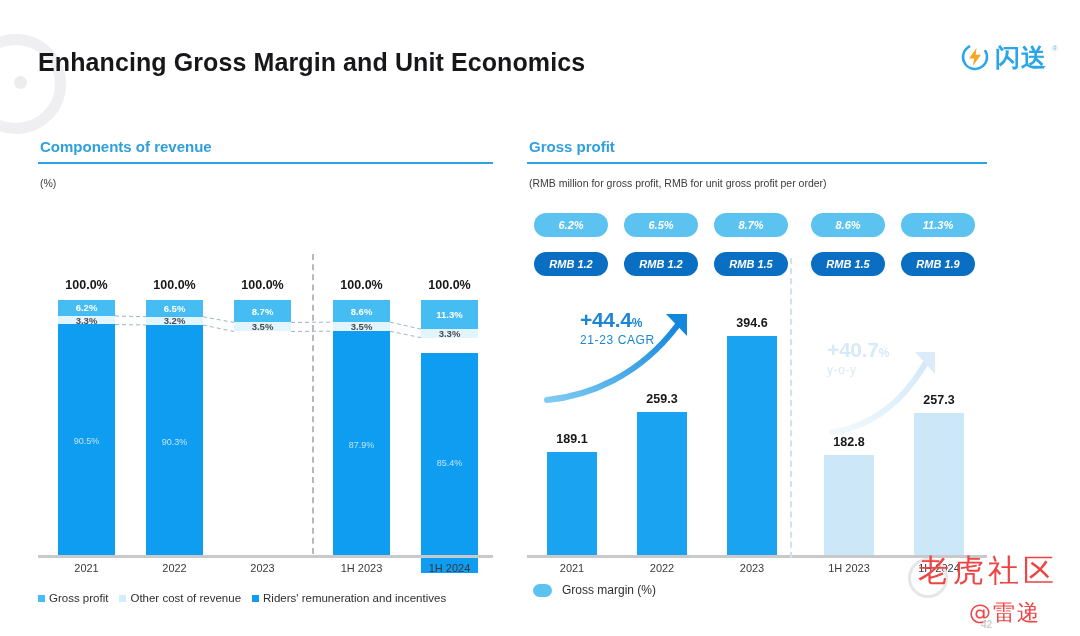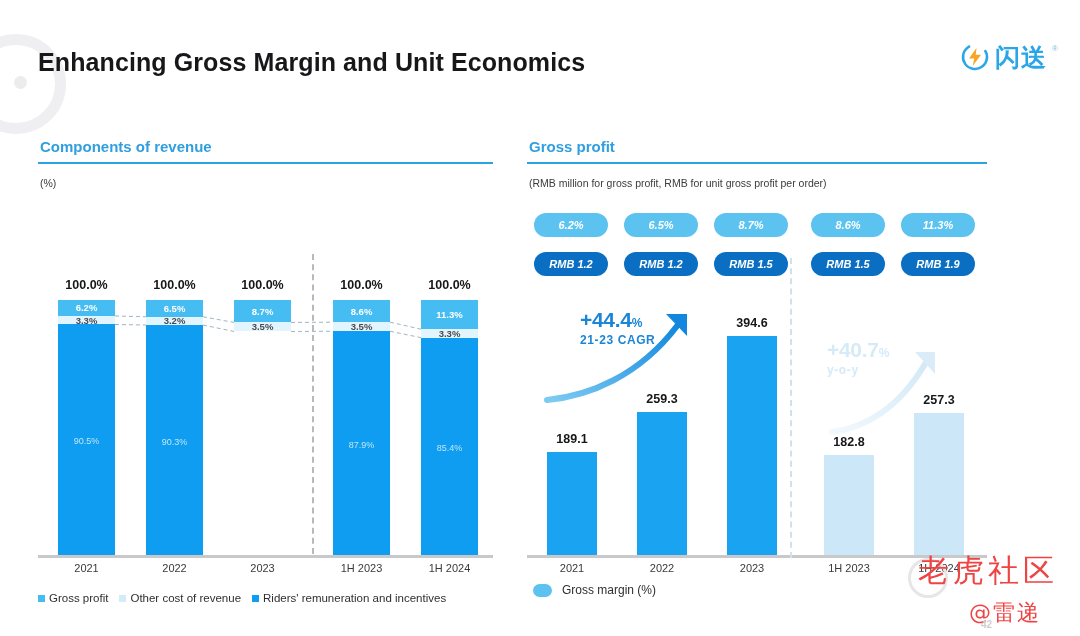--- a/index.html
+++ b/index.html
@@ -97,21 +97,21 @@
   .rdiv{position:absolute;width:0;border-left:2px dashed #cfe2ea;}
   .rticks{position:absolute;left:527px;top:562px;width:460px;height:18px;}
   .rtick{
     position:absolute;font-size:11px;color:#3a3a3e;
     transform:translateX(-50%);white-space:nowrap;
   }
 
   .cagr{position:absolute;white-space:nowrap;}
   .cagr .big{font-size:21px;font-weight:bold;letter-spacing:-.3px;}
   .cagr .pct{font-size:12px;font-weight:bold;}
-  .cagr .sub{font-size:12px;font-weight:bold;letter-spacing:.6px;margin-top:1px;}
+  .cagr .sub{font-size:12px;font-weight:normal;letter-spacing:.6px;margin-top:1px;}
   .cagr.primary{left:53px;top:8px;color:#1b86d6;}
   .cagr.ghost{left:300px;top:38px;color:#d6eaf7;}
 
   
   .llegend{
     position:absolute;left:38px;top:592px;display:flex;align-items:center;gap:11px;
   }
   .lleg-item{display:flex;align-items:center;gap:4px;font-size:11.5px;color:#2f2f33;}
   .sq{width:7px;height:7px;flex:0 0 auto;}
 
@@ -212,21 +212,21 @@
           </div>
         </div>
         <div class="lbar" style="left: 383px; height: 258px;">
           <div class="ltot">100.0%</div>
           <div class="seg top" style="height: 29.154px;">
             <span>11.3%</span>
           </div>
           <div class="seg mid" style="height: 8.514px;">
             <span>3.3%</span>
           </div>
-          <div class="seg bot" style="height: 220.332px;">
+          <div class="seg bot" style="height: 220.332px; margin-top: 15px;">
             <span>85.4%</span>
           </div>
         </div>
       </div>
     <svg class="connectors" id="lconnectors" viewBox="0 0 455 300" preserveAspectRatio="none">
         <line x1="77" y1="57.996" x2="108" y2="58.769999999999996" stroke="#9fb6c2" stroke-width="1" stroke-dasharray="4 3"></line>
         <line x1="77" y1="66.51" x2="108" y2="67.026" stroke="#9fb6c2" stroke-width="1" stroke-dasharray="4 3"></line>
         <line x1="165" y1="58.769999999999996" x2="196" y2="64.446" stroke="#9fb6c2" stroke-width="1" stroke-dasharray="4 3"></line>
         <line x1="165" y1="67.026" x2="196" y2="73.476" stroke="#9fb6c2" stroke-width="1" stroke-dasharray="4 3"></line>
         <line x1="253" y1="64.446" x2="295" y2="64.188" stroke="#9fb6c2" stroke-width="1" stroke-dasharray="4 3"></line>

